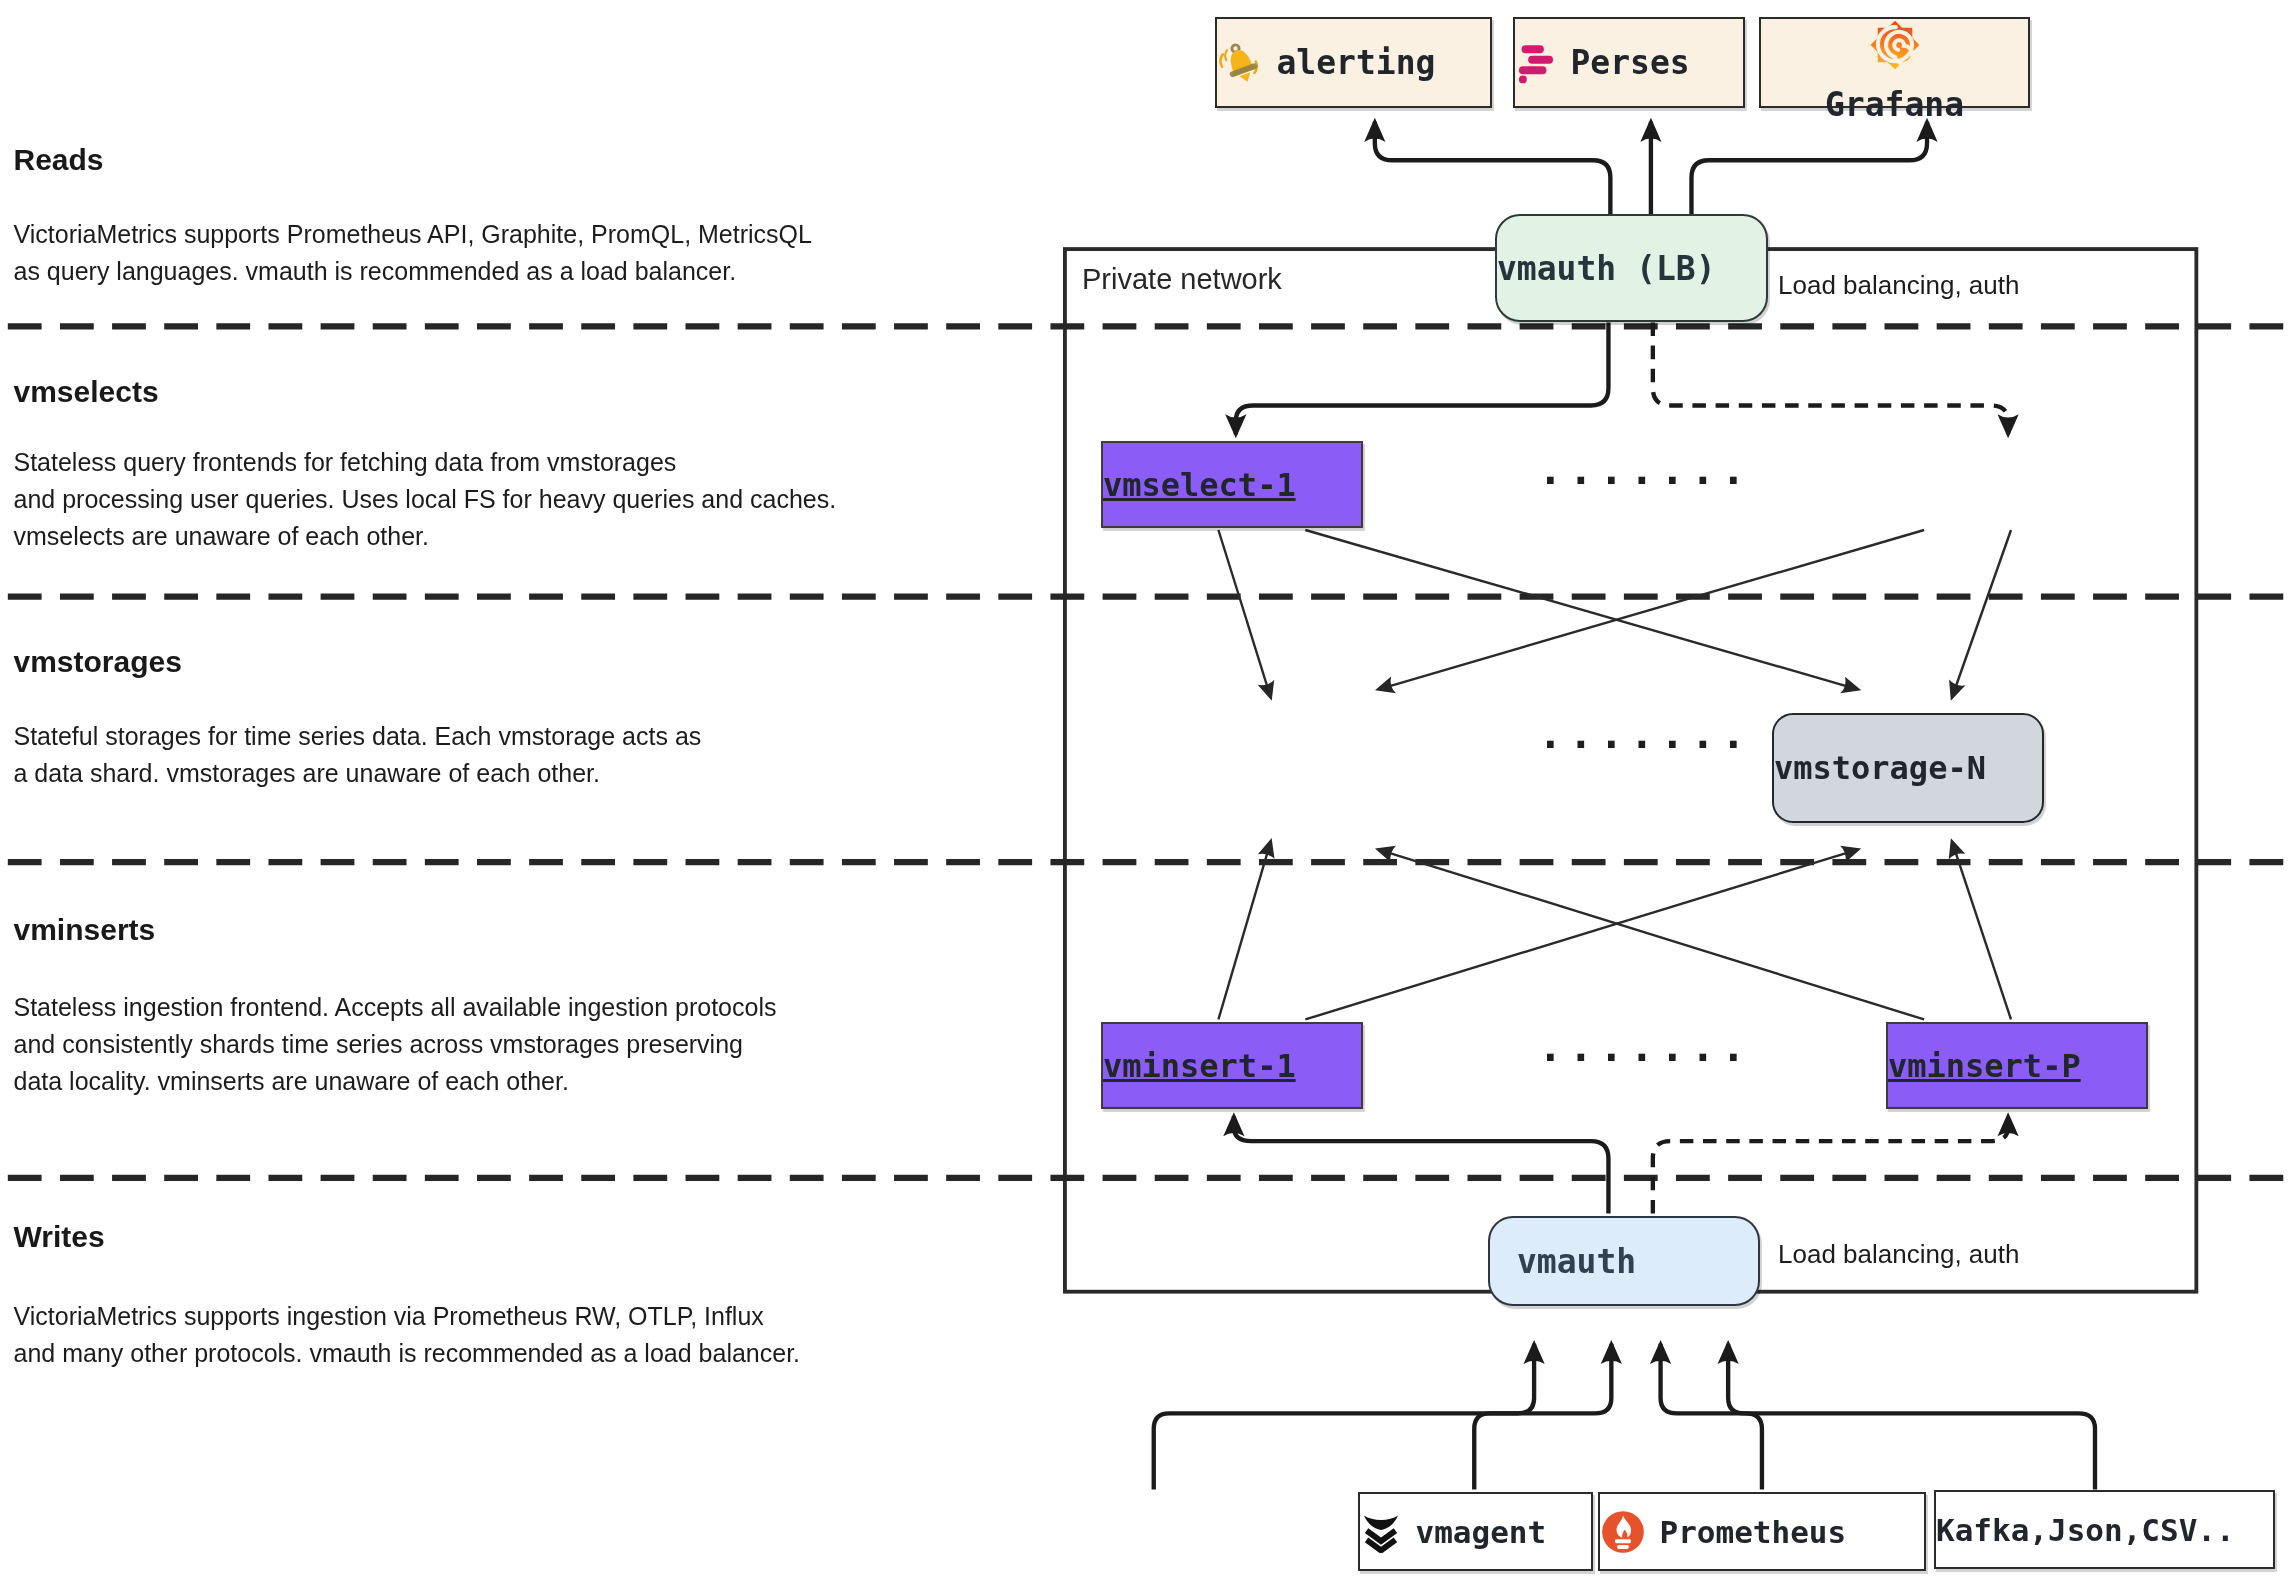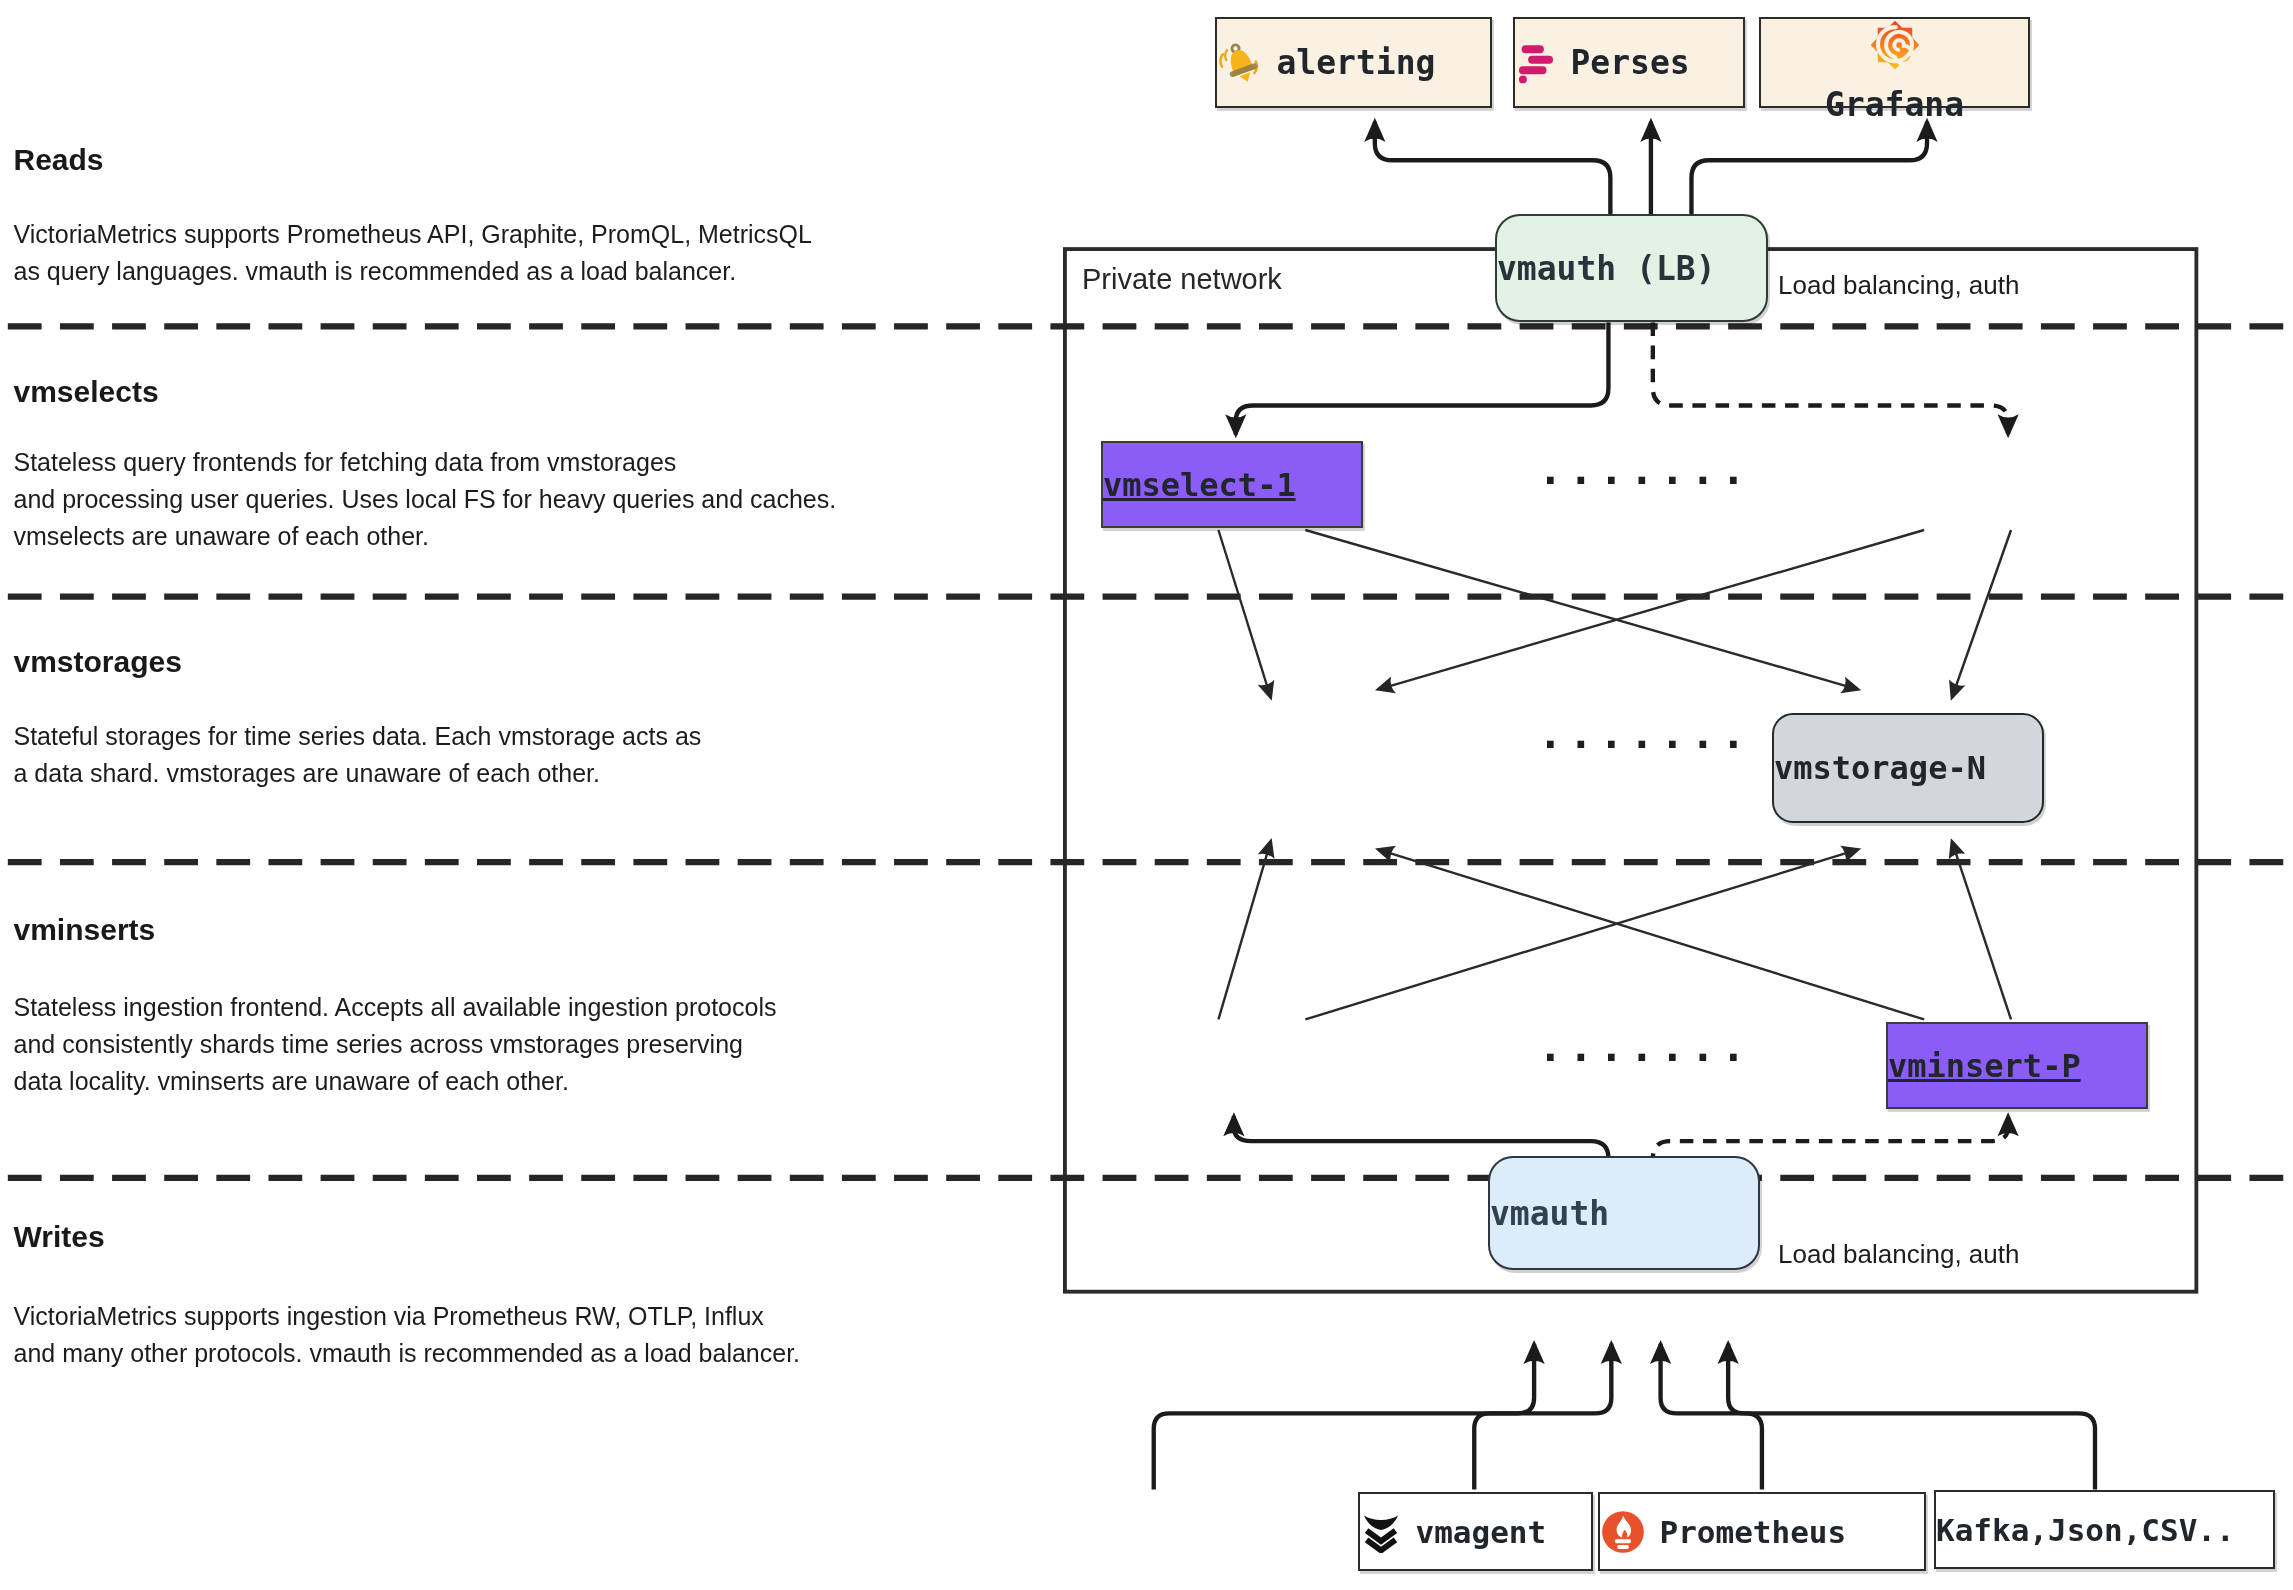--- a/index.html
+++ b/index.html
@@ -161,34 +161,37 @@
       <polygon fill="url(#gg)" points="32,2 23.2,10.7 10.8,10.8 10.7,23.2 2,32 10.7,40.8 10.8,53.2 23.2,53.3 32,62 40.8,53.3 53.2,53.2 53.3,40.8 62,32 53.3,23.2 53.2,10.8 40.8,10.7"></polygon>
       <path d="M33 10 A21 21 0 1 0 53 32 A16 16 0 1 0 32 47 A11 11 0 1 0 43 33 A6 6 0 1 0 36 38" fill="none" stroke="#faf1e3" stroke-width="5" stroke-linecap="round"></path>
     </svg>
     <span>Grafana</span>
   </div>
 
   <div class="box vmauth-lb" style="left:1495px;top:214px;width:273px;height:108px;">
     <span>vmauth (LB)</span>
   </div>
 
-  <div class="box vmauth-write" style="left:1488px;top:1156px;width:272px;height:114px;">
+  <div class="box vmauth-write" style="left:1488px;top:1216px;width:272px;height:90px;padding-left:27px;">
     <span>vmauth</span>
   </div>
 
   <div class="box node" style="left:1101px;top:441px;width:262px;height:87px;">
     <span>vmselect-1</span>
   </div>
   <div class="dots" style="left:1538px;top:459px;">·······</div>
 
   <div class="dots" style="left:1538px;top:723px;">·······</div>
   <div class="box storage" style="left:1772px;top:713px;width:272px;height:110px;">
     <span>vmstorage-N</span>
   </div>
 
+  <div class="box node" style="left:1101px;top:1022px;width:262px;height:87px;">
+    <span>vminsert-1</span>
+  </div>
   <div class="dots" style="left:1538px;top:1036px;">·······</div>
   <div class="box node" style="left:1886px;top:1022px;width:262px;height:87px;">
     <span>vminsert-P</span>
   </div>
 
 
   <div class="box producer" style="left:1358px;top:1492px;width:235px;height:79px;">
     <svg class="ic" width="42" height="42" viewBox="0 0 64 64">
       <path d="M6 7 C19 16 45 16 58 7 C52 21 42 27 32 29 C22 27 12 21 6 7 Z" fill="#111111"></path>
       <path d="M10 30 L32 46 L54 30" fill="none" stroke="#111111" stroke-width="9"></path>

